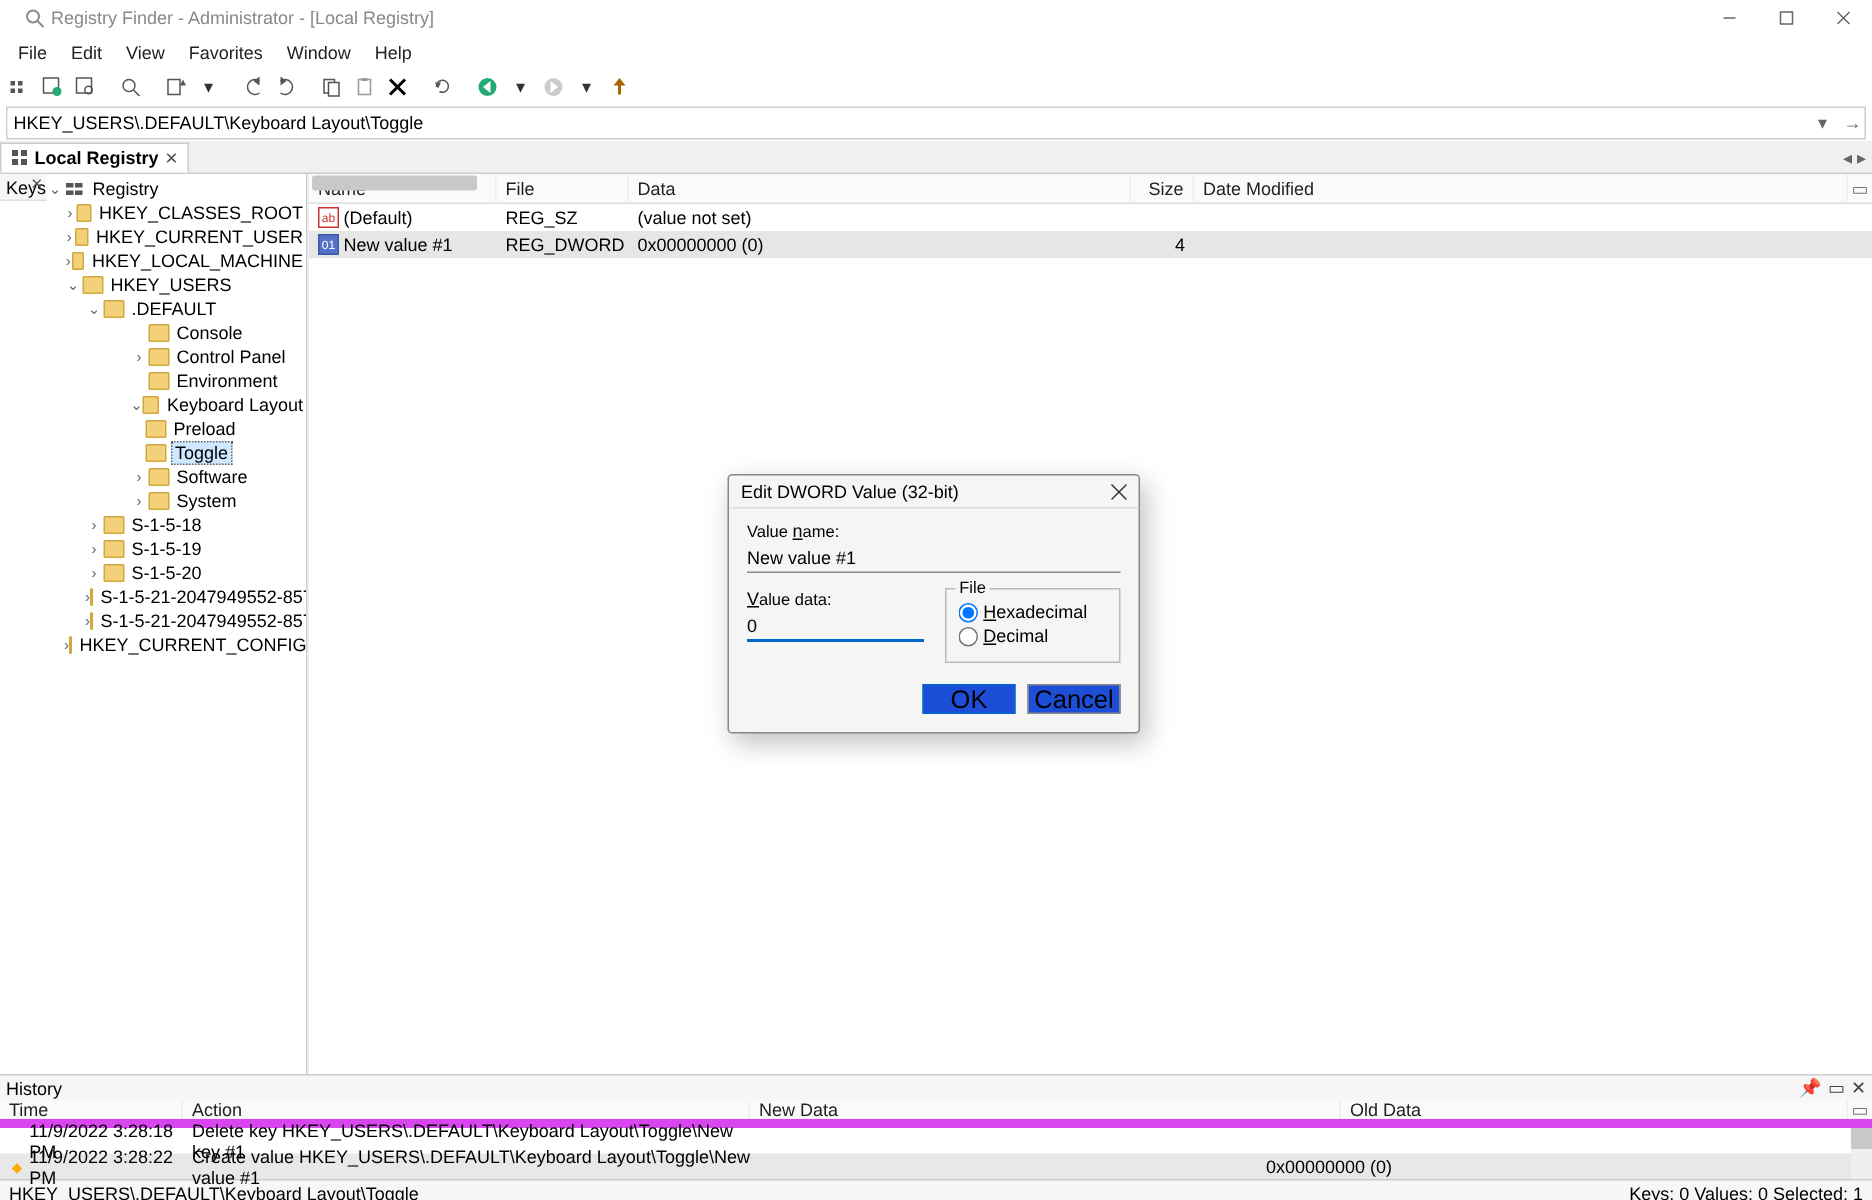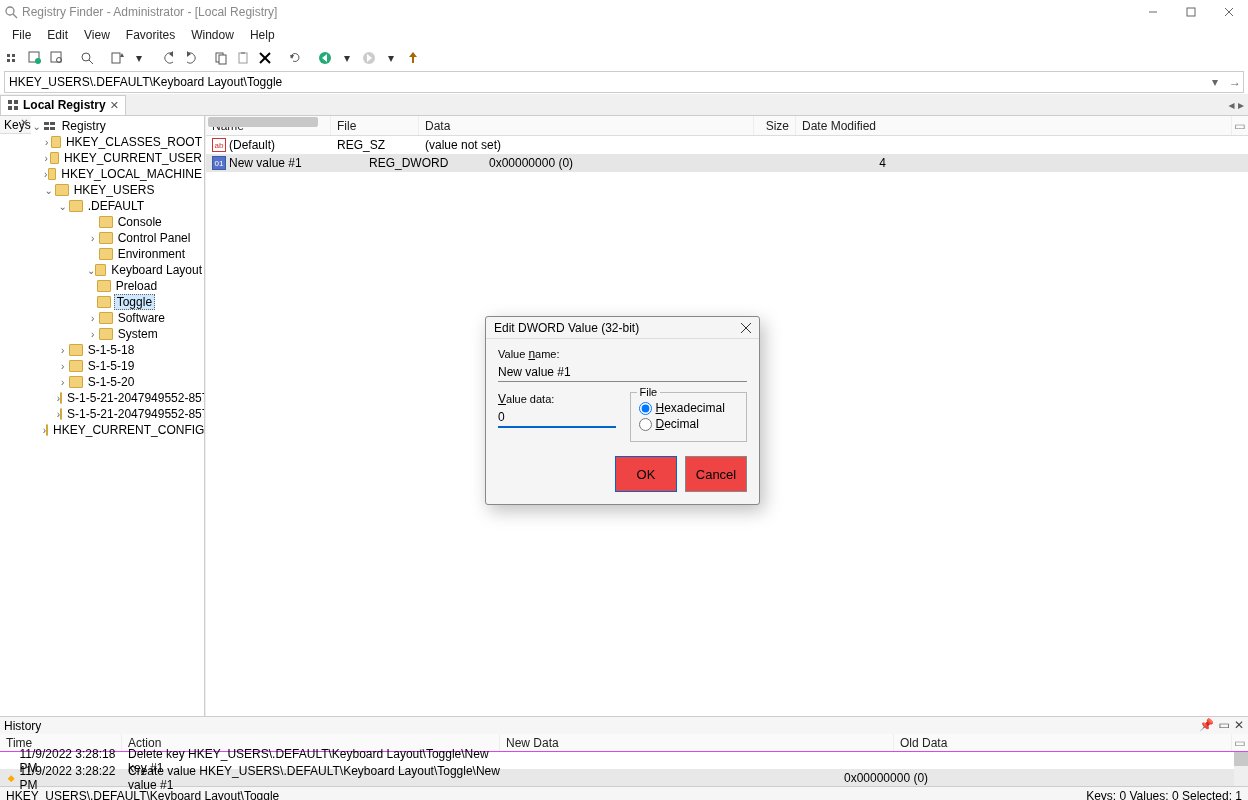--- a/index.html
+++ b/index.html
@@ -1,19 +1,19 @@
 <!DOCTYPE html>
 <html><head>
 <meta charset="utf-8">
 <style>
 * { box-sizing: border-box; margin: 0; padding: 0; font-family: "Segoe UI", Tahoma, sans-serif; font-size: 12px; }
 body { background: #fff; width: 1248px; height: 800px; overflow: hidden; position: relative; }
 
 
-.titlebar { height: 24px; display: flex; align-items: center; padding-left: 4px; background: #fff; color: #666; }
+.titlebar { height: 24px; display: flex; align-items: center; padding-left: 16px; background: #fff; color: #666; }
 .titlebar .tb-icon { width: 14px; height: 14px; margin-right: 4px; }
 .titlebar .tb-text { flex: 1; color: #888; }
 .win-btns { display: flex; }
 .win-btn { width: 38px; height: 24px; display: flex; align-items: center; justify-content: center; color: #888; }
 
 
 .menubar { height: 22px; display: flex; align-items: center; padding-left: 4px; background: #fff; }
 .menu-item { padding: 2px 8px; color: #222; }
 
 
@@ -52,49 +52,49 @@
 .tree-indent-5 { padding-left: 54px; }
 .tree-hscroll { height: 12px; background: #efefef; position: relative; }
 .tree-hscroll-thumb { position: absolute; left: 4px; top: 1px; width: 110px; height: 10px; background: #c8c8c8; border-radius: 2px; }
 
 
 .list-pane { flex: 1; display: flex; flex-direction: column; border-left: 1px solid #eee; }
 .list-header { display: flex; height: 20px; border-bottom: 1px solid #ddd; background: #fafafa; align-items: center; }
 .list-col { border-right: 1px solid #eee; padding-left: 6px; height: 100%; display: flex; align-items: center; color: #222; }
 .list-body { flex: 1; background: #fff; }
 .list-row { display: flex; height: 18px; align-items: center; }
-.list-row.sel { background: #e6e6e6; gap: 32px; }
+.list-row.sel { background: #e6e6e6; }
 .list-cell { padding-left: 6px; height: 100%; display: flex; align-items: center; }
 .val-icon { width: 14px; height: 14px; display: inline-flex; align-items: center; justify-content: center; margin-right: 3px; font-size: 8px; }
 .val-icon.sz { background: #fff; border: 1px solid #c33; color: #c33; }
 .val-icon.dw { background: #5571c8; color: #fff; border: 1px solid #3a5aa8; }
 .list-corner { width: 16px; text-align: center; color: #777; }
 
 
 .dialog-backdrop { position: absolute; left: 485px; top: 316px; width: 275px; background: #f5f5f5; border: 1px solid #888; border-radius: 3px; box-shadow: 4px 6px 18px rgba(0,0,0,.25); }
 .dlg-title { height: 22px; display: flex; align-items: center; padding-left: 8px; border-bottom: 1px solid #ddd; position: relative; }
 .dlg-close { position: absolute; right: 4px; top: 2px; width: 18px; height: 18px; display: flex; align-items: center; justify-content: center; }
 .dlg-body { padding: 8px 12px; }
 .dlg-label { font-size: 11px; margin-bottom: 2px; }
 .dlg-input { width: 100%; border: none; border-bottom: 1px solid #888; background: transparent; padding: 2px 0; margin-bottom: 10px; }
 .dlg-input.focus { border-bottom: 2px solid #0066cc; }
 .dlg-flex { display: flex; gap: 14px; }
 .dlg-half { flex: 1; }
 .dlg-group { border: 1px solid #bbb; padding: 6px 8px 8px 8px; position: relative; }
 .dlg-group-title { position: absolute; top: -7px; left: 6px; background: #f5f5f5; padding: 0 3px; font-size: 11px; }
 .dlg-radio { display: flex; align-items: center; gap: 4px; margin: 2px 0; font-size: 11px; }
 .dlg-buttons { display: flex; justify-content: flex-end; gap: 8px; padding: 6px 12px 12px; }
-.dlg-btn { width: 62px; height: 36px; border: 1px solid #888; background: #ef4444; font-size: 13px; }
+.dlg-btn { width: 62px; height: 20px; border: 1px solid #888; background: #1d4ed8; font-size: 17px; }
 .dlg-btn.primary { border: 1px solid #0066cc; }
 .under { text-decoration: underline; }
 
 
 .history-hdr { height: 18px; border-top: 1px solid #ccc; background: #f6f6f6; display: flex; align-items: center; padding-left: 4px; position: relative; }
 .history-icons { position: absolute; right: 4px; top: 1px; display: flex; gap: 4px; color: #444; }
-.history-cols { display: flex; height: 18px; border-bottom: 1px solid #d946ef; background: #fafafa; align-items: center; }
+.history-cols { display: flex; height: 18px; border-bottom: 6px solid #d946ef; background: #fafafa; align-items: center; }
 .history-body { height: 34px; }
 .hist-row { display: flex; height: 17px; align-items: center; }
 .hist-row.sel { background: #e8e8e8; }
 .hist-cell { padding-left: 6px; height: 100%; display: flex; align-items: center; }
 .hist-icon { width: 12px; height: 12px; margin-right: 3px; display: inline-flex; align-items: center; justify-content: center; font-size: 9px; }
 .hist-scroll { width: 14px; background: #efefef; }
 .hist-thumb { height: 14px; background: #c8c8c8; }
 
 
 .statusbar { height: 18px; border-top: 1px solid #ccc; background: #f6f6f6; display: flex; align-items: center; padding: 0 6px; justify-content: space-between; }

